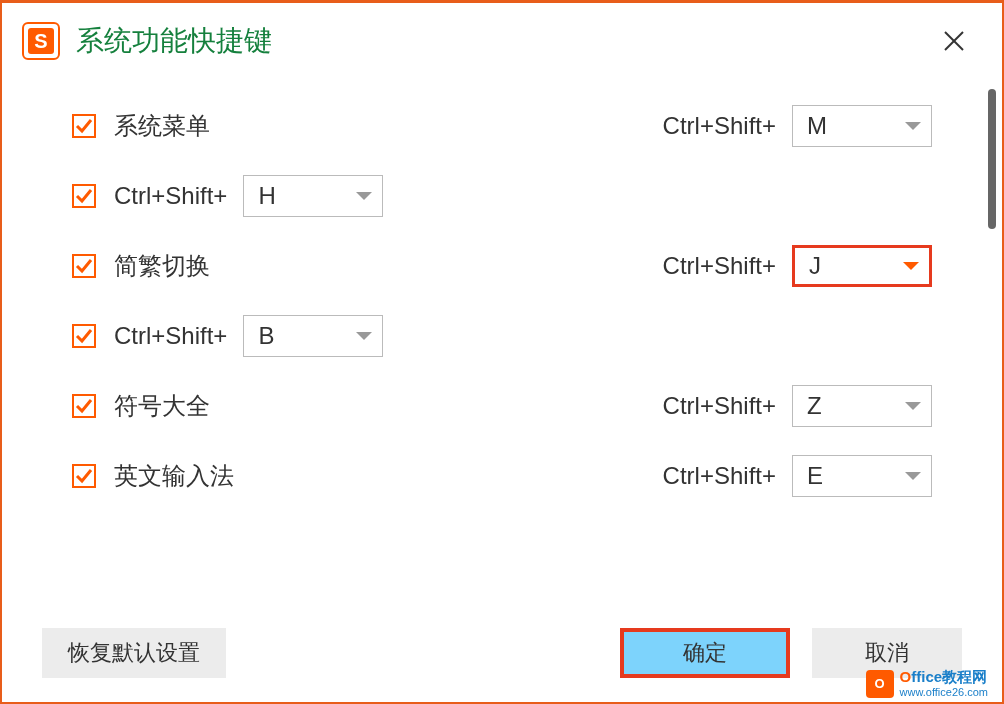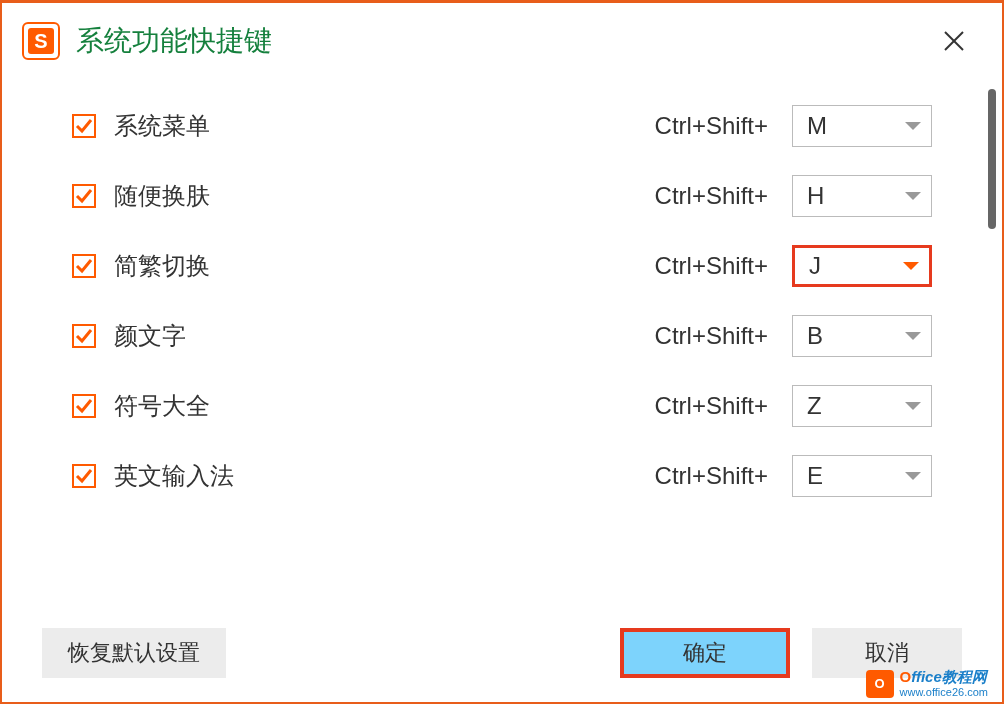--- a/index.html
+++ b/index.html
@@ -79,21 +79,21 @@
     }
     .checkbox svg { display: block; }
     .row-label {
       font-size: 24px;
       color: #333;
       flex: 1;
     }
     .modifier {
       font-size: 24px;
       color: #333;
-      margin-right: 24px;
+      margin-right: 16px;
     }
     .dropdown {
       width: 140px;
       height: 42px;
       border: 1px solid #bbb;
       display: flex;
       align-items: center;
       padding: 0 10px 0 14px;
       cursor: pointer;
       position: relative;
@@ -172,21 +172,21 @@
       color: #fff;
       font-weight: bold;
       font-size: 13px;
     }
     .wm-text { line-height: 1.1; }
     .wm-title {
       font-size: 15px;
       font-weight: bold;
     }
     .wm-title .o { color: #ff5a00; }
-    .wm-title .rest { color: #1a7fc9; font-style: italic; }
+    .wm-title .rest { color: #1a7fc9; }
     .wm-url { font-size: 11px; color: #1a7fc9; }
   </style>
 </head>
 <body>
 
 <div class="titlebar">
   <div class="app-icon">
     <div class="app-icon-inner">S</div>
   </div>
   <div class="title">系统功能快捷键</div>
@@ -213,21 +213,20 @@
       <span class="dropdown-arrow"></span>
     </div>
   </div>
 
   <div class="row">
     <div class="checkbox">
       <svg width="18" height="18" viewBox="0 0 18 18">
           <polyline points="2,9 7,14 16,3" fill="none" stroke="#ff5a00" stroke-width="3"></polyline>
         </svg>
     </div>
-    <div class="row-label">随便换肤</div>
     <div class="modifier">Ctrl+Shift+</div>
     <div class="dropdown">
       <span class="dropdown-value">H</span>
       <span class="dropdown-arrow"></span>
     </div>
   </div>
 
   <div class="row">
     <div class="checkbox">
       <svg width="18" height="18" viewBox="0 0 18 18">
@@ -241,21 +240,20 @@
       <span class="dropdown-arrow"></span>
     </div>
   </div>
 
   <div class="row">
     <div class="checkbox">
       <svg width="18" height="18" viewBox="0 0 18 18">
           <polyline points="2,9 7,14 16,3" fill="none" stroke="#ff5a00" stroke-width="3"></polyline>
         </svg>
     </div>
-    <div class="row-label">颜文字</div>
     <div class="modifier">Ctrl+Shift+</div>
     <div class="dropdown">
       <span class="dropdown-value">B</span>
       <span class="dropdown-arrow"></span>
     </div>
   </div>
 
   <div class="row">
     <div class="checkbox">
       <svg width="18" height="18" viewBox="0 0 18 18">

